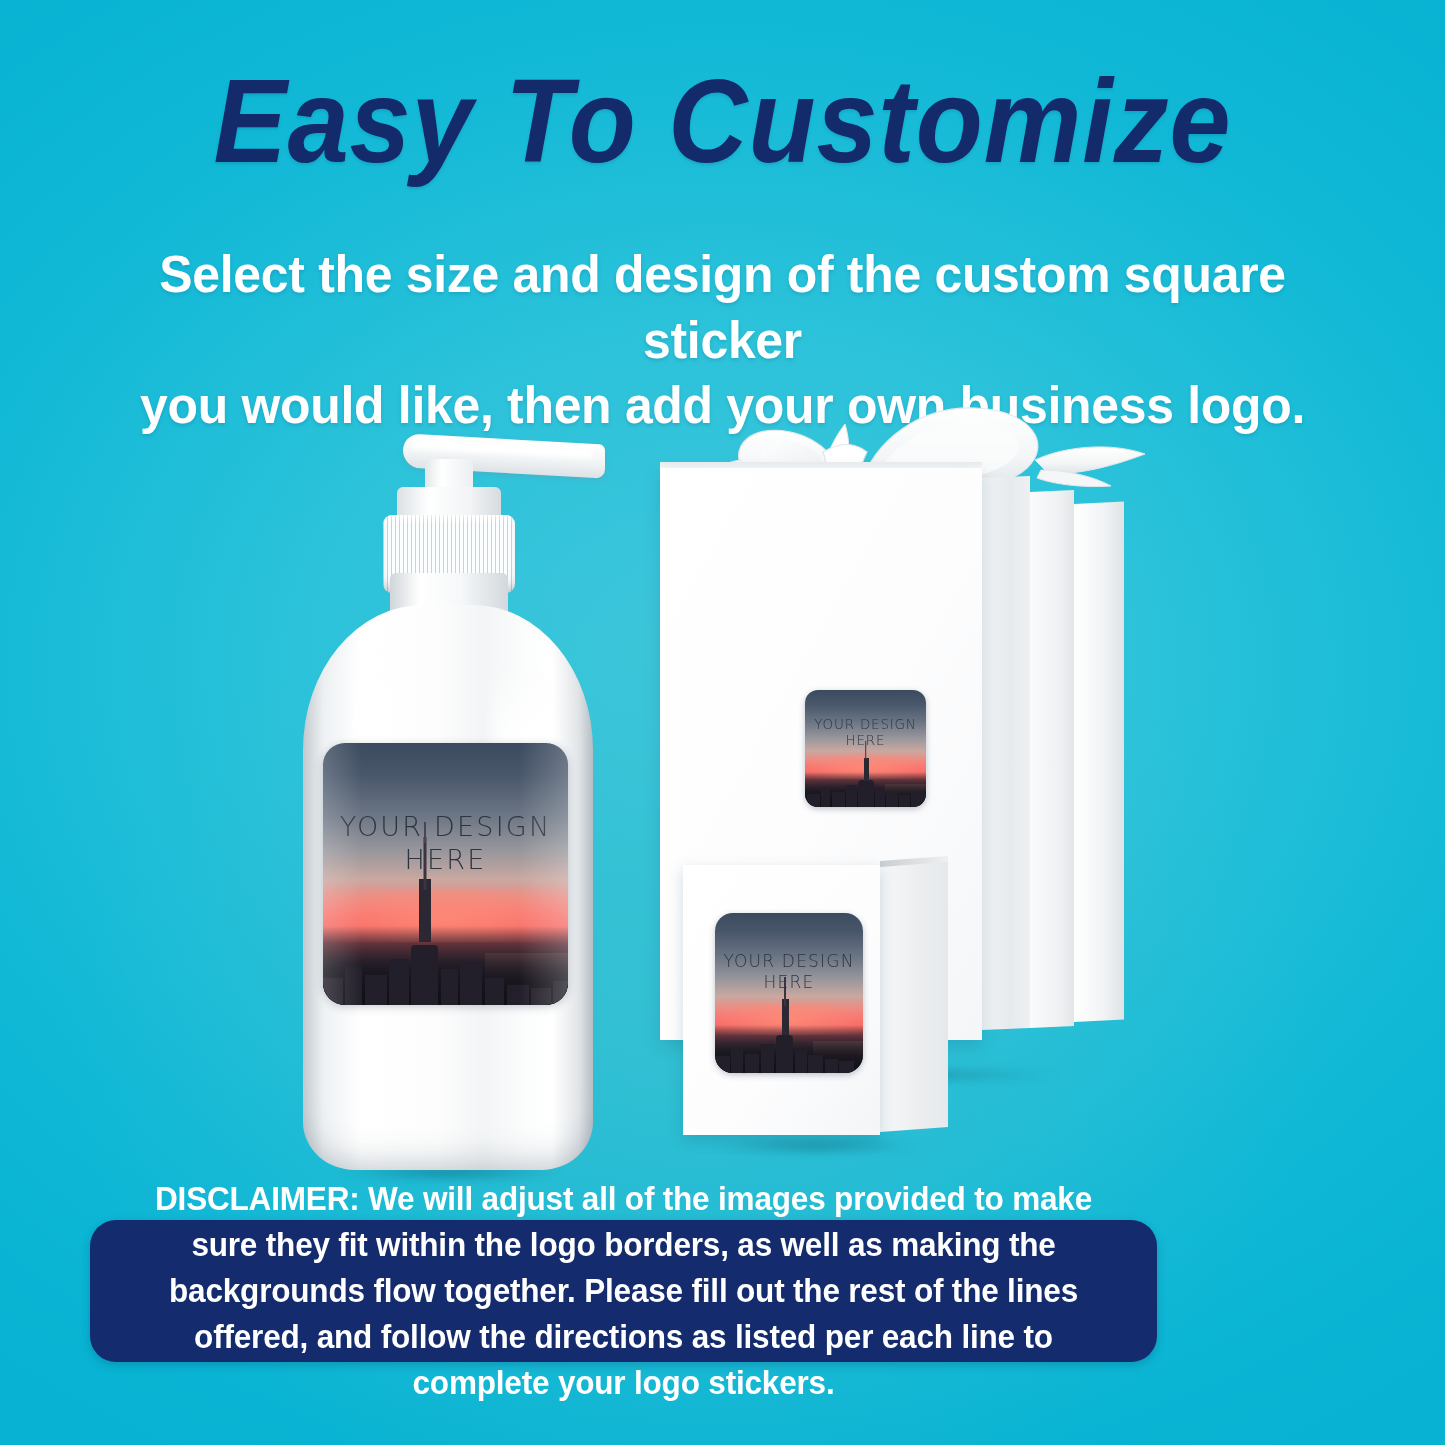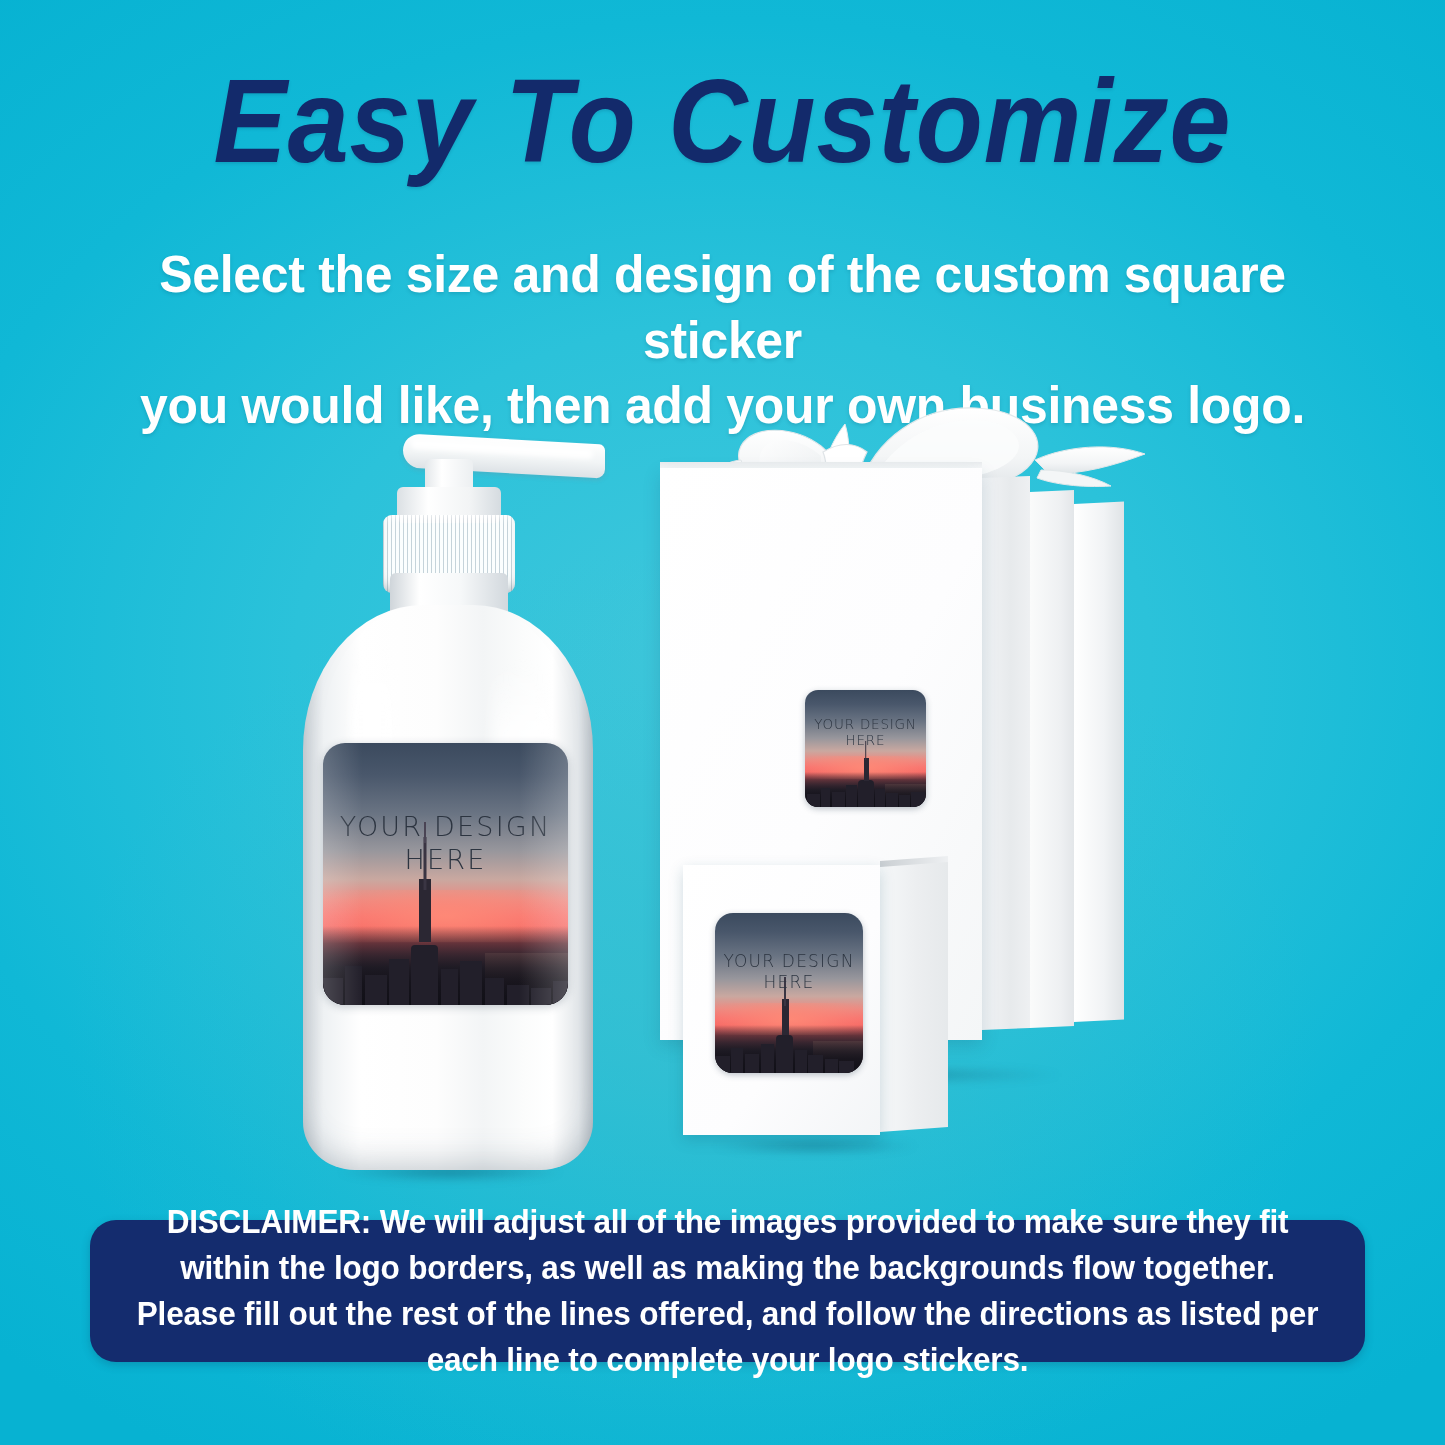--- a/index.html
+++ b/index.html
@@ -397,21 +397,21 @@
     border-radius: 18px;
     box-shadow: 0 2px 6px rgba(40,60,80,0.3);
   }
   .sb-sticker .sticker-label { top: 24%; font-size: 17px; letter-spacing: 1.2px; }
 
   
   .disclaimer {
     position: absolute;
     left: 90px;
     top: 1220px;
-    width: 1275px;
+    width: 1067px;
     height: 142px;
     background: #142C6E;
     border-radius: 26px;
     box-shadow: 0 3px 8px rgba(8,60,90,0.25);
     display: flex;
     align-items: center;
     justify-content: flex-end;
     padding: 0 26px;
     box-sizing: border-box;
   }

